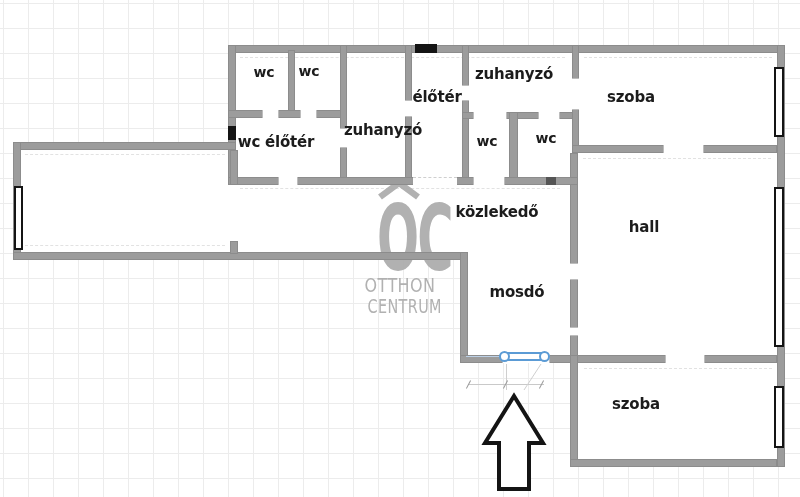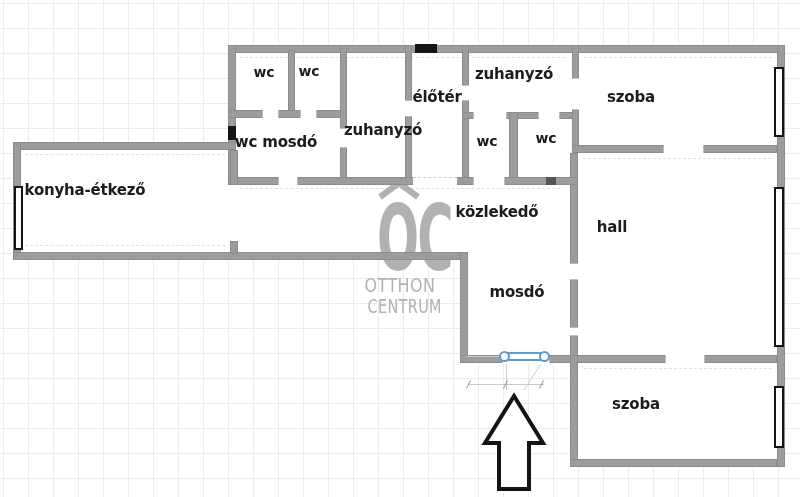--- a/index.html
+++ b/index.html
@@ -131,30 +131,29 @@
 
   <div class="annot" style="left:466px;top:356px;width:36px;height:1px;background:#bcd0e6"></div>
   <div class="annot" style="left:506px;top:364px;width:1px;height:26px;background:#cfcfcf"></div>
   <div class="annot" style="left:468px;top:384px;width:76px;height:1px;background:#c9c9c9"></div>
   <div class="annot" style="left:468px;top:380px;width:1px;height:9px;background:#9a9a9a;transform:rotate(28deg)"></div>
   <div class="annot" style="left:505px;top:380px;width:1px;height:9px;background:#9a9a9a;transform:rotate(28deg)"></div>
   <div class="annot" style="left:541px;top:380px;width:1px;height:9px;background:#9a9a9a;transform:rotate(28deg)"></div>
 
   <div class="label small" style="left:264px;top:72px">wc</div>
   <div class="label small" style="left:309px;top:71px">wc</div>
-  <div class="label" style="left:276px;top:142px">wc mosdó</div>
+  <div class="label" style="left:276px;top:142px">wc élőtér</div>
   <div class="label" style="left:383px;top:130px">zuhanyzó</div>
   <div class="label" style="left:437px;top:97px">élőtér</div>
   <div class="label" style="left:514px;top:74px">zuhanyzó</div>
   <div class="label small" style="left:487px;top:141px">wc</div>
   <div class="label small" style="left:546px;top:138px">wc</div>
   <div class="label" style="left:631px;top:97px">szoba</div>
-  <div class="label" style="left:85px;top:190px">konyha-étkező</div>
   <div class="label" style="left:497px;top:212px">közlekedő</div>
-  <div class="label" style="left:612px;top:227px">hall</div>
+  <div class="label" style="left:644px;top:227px">hall</div>
   <div class="label" style="left:517px;top:292px">mosdó</div>
   <div class="label" style="left:636px;top:404px">szoba</div>
 
   <svg id="overlay-svg" width="800" height="497">
     <line x1="541" y1="364" x2="524" y2="390" stroke="#cfcfcf" stroke-width="1"></line>
     <polygon points="514,396 485,443 499,443 499,489 529,489 529,443 543,443" fill="#ffffff" stroke="#141414" stroke-width="4" stroke-linejoin="miter"></polygon>
   </svg>
 </div>
 
 </body></html>

